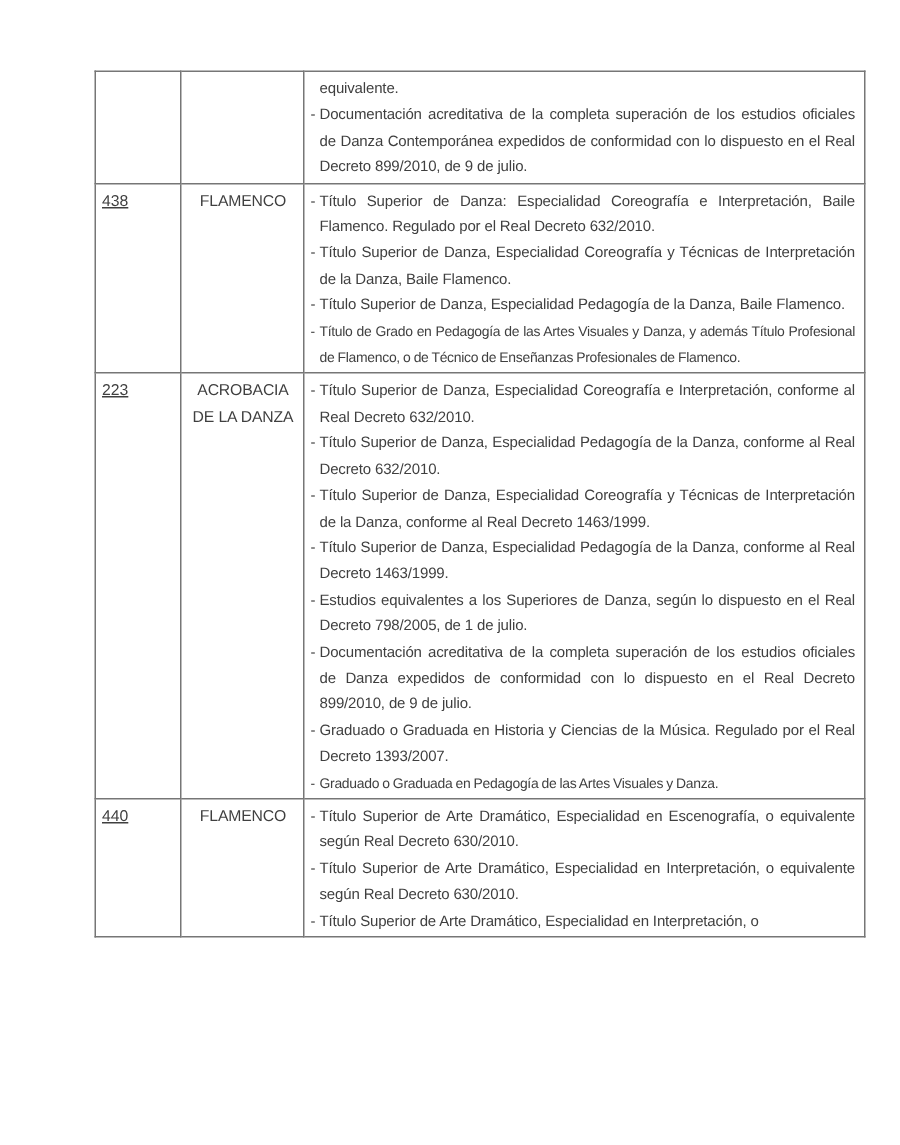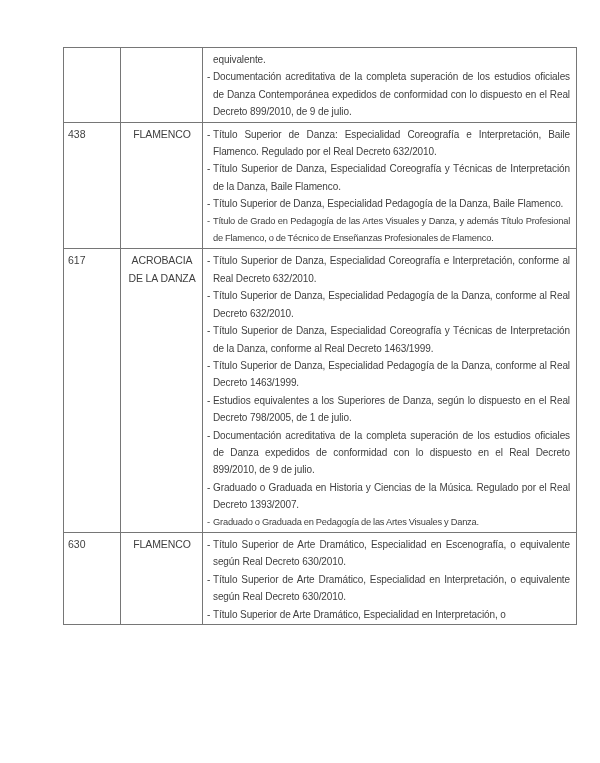--- a/index.html
+++ b/index.html
@@ -31,20 +31,21 @@
   }
   td {
     border: 1px solid var(--border-color);
     vertical-align: top;
     color: var(--text-color);
   }
   td.code-cell {
     font-size: 10.5px;
     line-height: 17.4px;
     padding: 3px 3px 1px 4px;
+    text-decoration: underline;
   }
   td.spec-cell {
     font-size: 10.5px;
     line-height: 17.4px;
     letter-spacing: -0.1px;
     padding: 3px 4px 1px 5px;
     text-align: center;
   }
   td.reqs-cell {
     padding: 3px 6px 1px 4px;
@@ -91,35 +92,35 @@
     <td class="code-cell">438</td>
     <td class="spec-cell">FLAMENCO</td>
     <td class="reqs-cell">
             <div class="req"><span class="marker">-</span>Título Superior de Danza: Especialidad Coreografía e Interpretación, Baile Flamenco. Regulado por el Real Decreto 632/2010.</div>
             <div class="req"><span class="marker">-</span>Título Superior de Danza, Especialidad Coreografía y Técnicas de Interpretación de la Danza, Baile Flamenco.</div>
             <div class="req"><span class="marker">-</span>Título Superior de Danza, Especialidad Pedagogía de la Danza, Baile Flamenco.</div>
             <div class="req condensed"><span class="marker">-</span>Título de Grado en Pedagogía de las Artes Visuales y Danza, y además Título Profesional de Flamenco, o de Técnico de Enseñanzas Profesionales de Flamenco.</div>
           </td>
   </tr>
         <tr>
-    <td class="code-cell">617</td>
+    <td class="code-cell">223</td>
     <td class="spec-cell">ACROBACIA DE LA DANZA</td>
     <td class="reqs-cell">
             <div class="req"><span class="marker">-</span>Título Superior de Danza, Especialidad Coreografía e Interpretación, conforme al Real Decreto 632/2010.</div>
             <div class="req"><span class="marker">-</span>Título Superior de Danza, Especialidad Pedagogía de la Danza, conforme al Real Decreto 632/2010.</div>
             <div class="req"><span class="marker">-</span>Título Superior de Danza, Especialidad Coreografía y Técnicas de Interpretación de la Danza, conforme al Real Decreto 1463/1999.</div>
             <div class="req"><span class="marker">-</span>Título Superior de Danza, Especialidad Pedagogía de la Danza, conforme al Real Decreto 1463/1999.</div>
             <div class="req"><span class="marker">-</span>Estudios equivalentes a los Superiores de Danza, según lo dispuesto en el Real Decreto 798/2005, de 1 de julio.</div>
             <div class="req"><span class="marker">-</span>Documentación acreditativa de la completa superación de los estudios oficiales de Danza expedidos de conformidad con lo dispuesto en el Real Decreto 899/2010, de 9 de julio.</div>
             <div class="req"><span class="marker">-</span>Graduado o Graduada en Historia y Ciencias de la Música. Regulado por el Real Decreto 1393/2007.</div>
             <div class="req condensed"><span class="marker">-</span>Graduado o Graduada en Pedagogía de las Artes Visuales y Danza.</div>
           </td>
   </tr>
         <tr>
-    <td class="code-cell">630</td>
+    <td class="code-cell">440</td>
     <td class="spec-cell">FLAMENCO</td>
     <td class="reqs-cell">
             <div class="req"><span class="marker">-</span>Título Superior de Arte Dramático, Especialidad en Escenografía, o equivalente según Real Decreto 630/2010.</div>
             <div class="req"><span class="marker">-</span>Título Superior de Arte Dramático, Especialidad en Interpretación, o equivalente según Real Decreto 630/2010.</div>
             <div class="req"><span class="marker">-</span>Título Superior de Arte Dramático, Especialidad en Interpretación, o</div>
           </td>
   </tr>
       </tbody>
   </table>
 </div>

